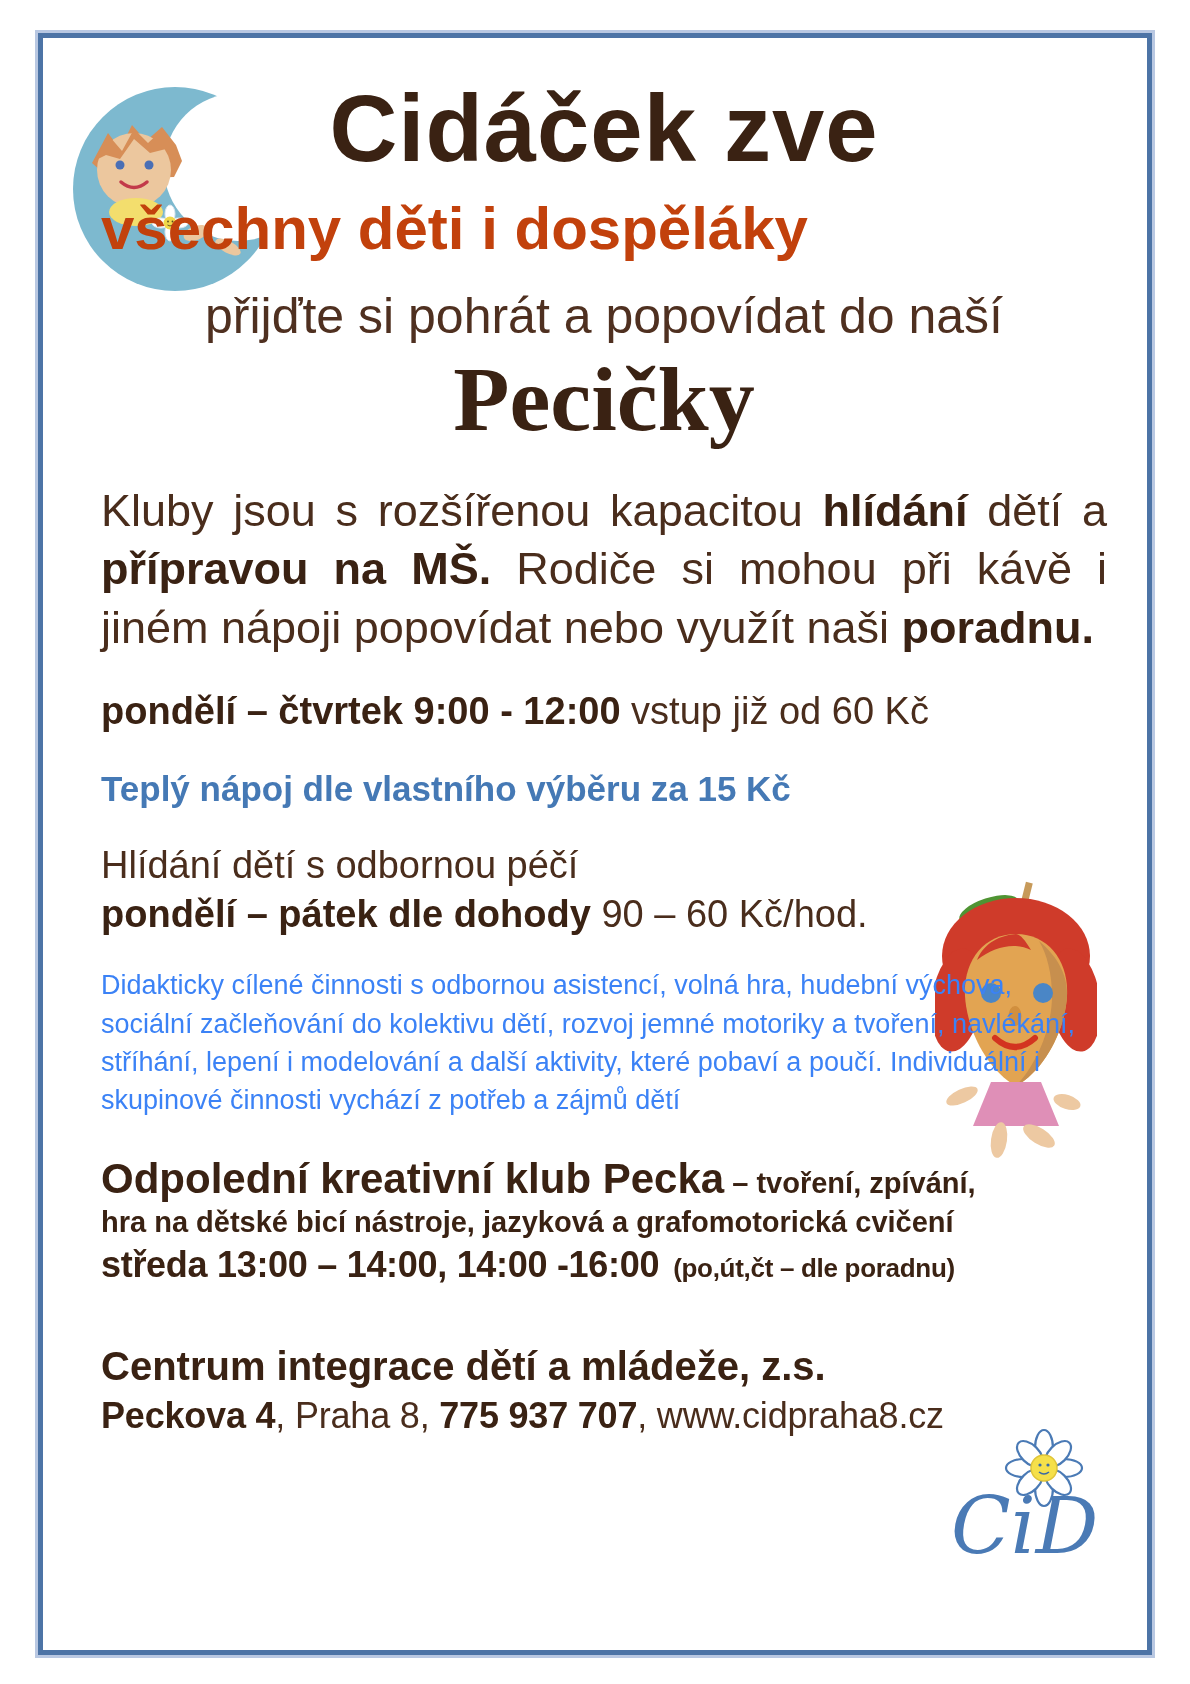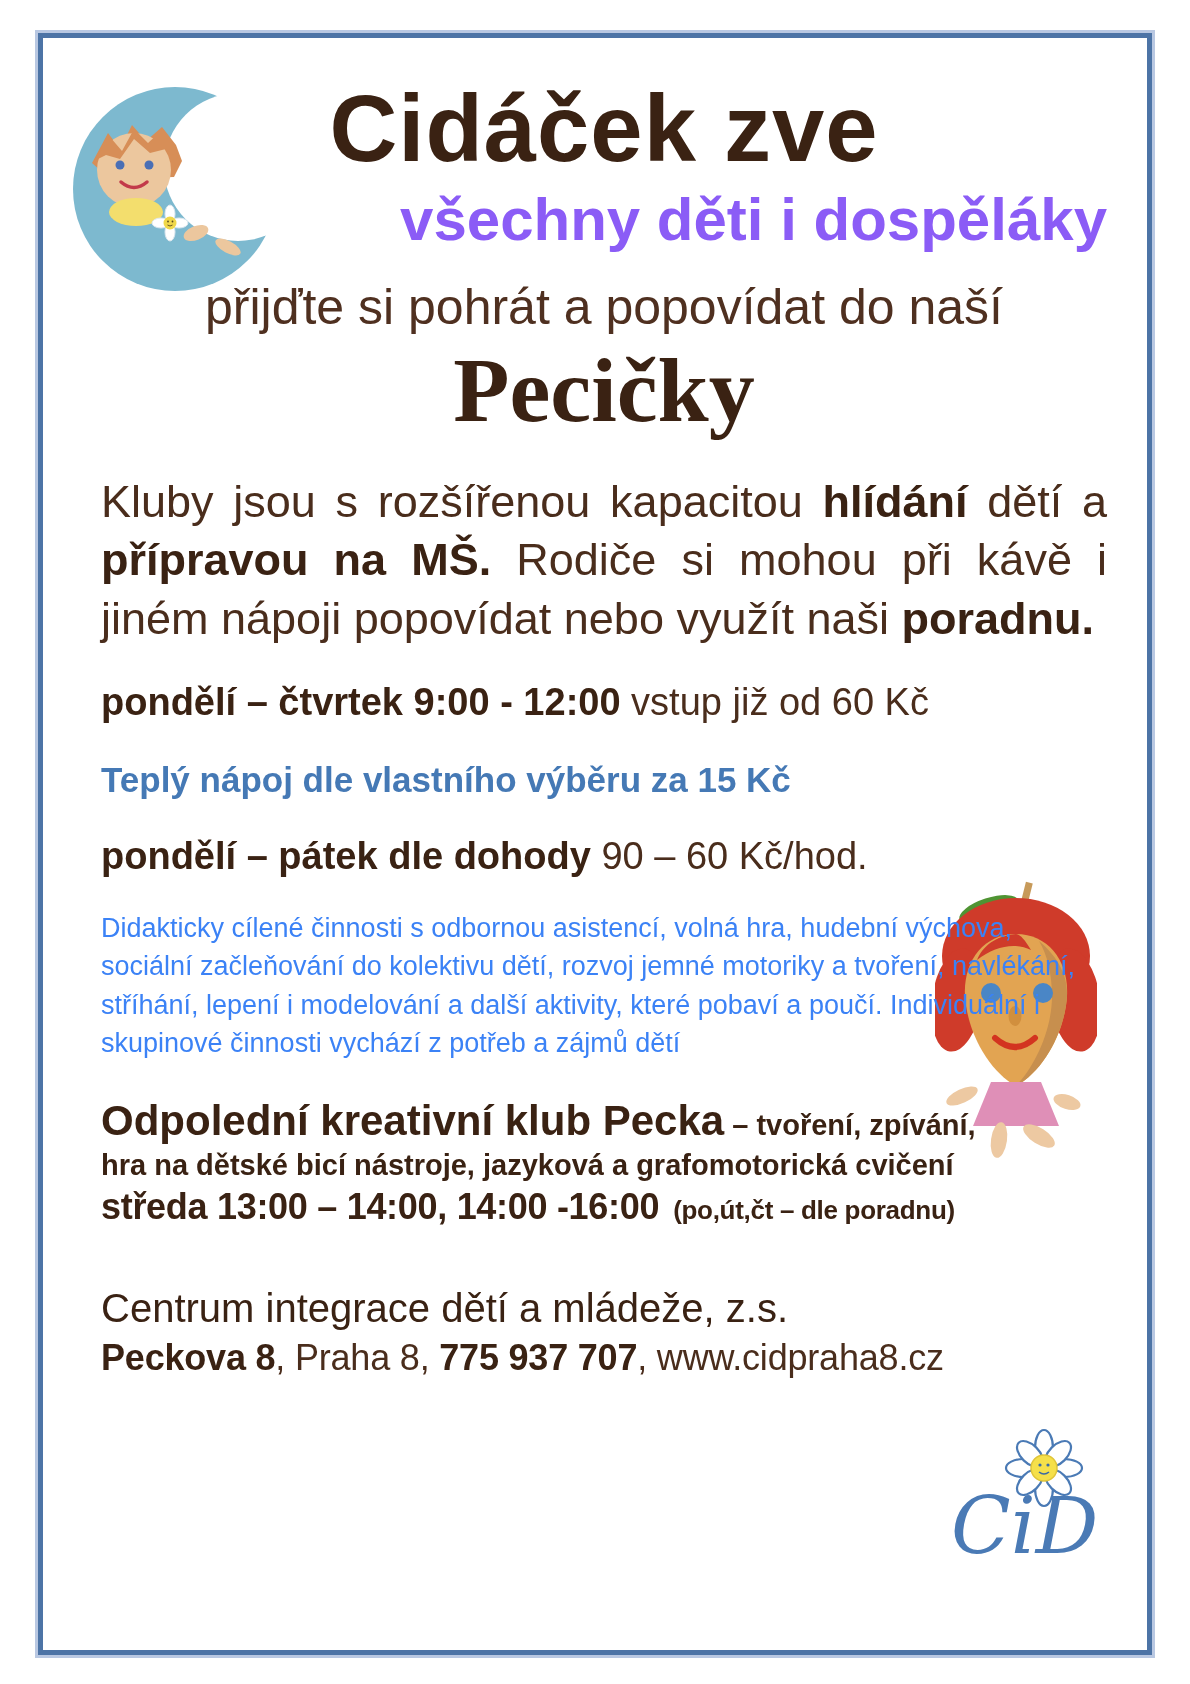--- a/index.html
+++ b/index.html
@@ -15,22 +15,22 @@
     background:#ffffff;box-sizing:border-box;overflow:hidden;
   }
   .content{
     position:relative;padding:44px 40px 0 58px;color:#4a2d1c;
   }
   .t1{
     font-size:94px;font-weight:700;color:#3a2213;text-align:center;
     line-height:1.0;letter-spacing:1px;
   }
   .t2{
-    font-size:60px;font-weight:700;color:#8b5cf6;text-align:right;
-    line-height:1.05;margin-top:12px;
+    font-size:60px;font-weight:700;color:#c2410c;text-align:left;
+    line-height:1.05;margin-top:21px;
   }
   .subtitle{
     font-size:50px;color:#4f3020;text-align:center;margin-top:24px;line-height:1.3;
   }
   .venue{
     font-size:92px;font-weight:700;color:#3a2213;text-align:center;
     line-height:1.05;margin-top:2px;font-family:Liberation Serif, serif;
   }
   .venue-note{
     font-size:38px;font-weight:700;color:#d34a86;text-align:center;line-height:1.3;
@@ -47,21 +47,21 @@
   .desc{
     margin:28px 0 12px 0;font-size:27px;line-height:1.42;color:#3b82f6;
   }
   .pecka-title{margin-top:34px;line-height:1.2;white-space:nowrap;}
   .pecka-title .big{font-size:42px;font-weight:700;color:#3a2213;}
   .pecka-title .small{font-size:29px;font-weight:700;color:#3a2213;}
   .pecka-line2{font-size:29px;font-weight:700;color:#3a2213;line-height:1.3;}
   .schedule{line-height:1.3;white-space:nowrap;letter-spacing:-0.3px;}
   .schedule .time{font-size:36px;font-weight:700;color:#3a2213;}
   .schedule .note{font-size:26px;font-weight:700;color:#3a2213;margin-left:14px;}
-  .org{margin-top:52px;font-size:40px;font-weight:400;color:#3a2213;line-height:1.25;}
+  .org{margin-top:52px;font-size:40px;font-weight:700;color:#3a2213;line-height:1.25;}
   .addr{margin-top:2px;font-size:36px;line-height:1.3;color:#4a2d1c;letter-spacing:-0.2px;}
   .addr b{color:#3a2213;}
   .illu{position:absolute;}
   #moon{left:27px;top:37px;}
   #girl{right:50px;top:842px;}
   #cid{right:30px;top:1387px;}
 </style>
 </head>
 <body>
 
@@ -142,26 +142,27 @@
 
     <p class="intro"><span>Kluby jsou s rozšířenou kapacitou </span><b>hlídání</b><span> dětí a </span><b>přípravou na MŠ.</b><span> Rodiče si mohou při kávě i jiném nápoji popovídat nebo využít naši </span><b>poradnu.</b></p>
 
     <div class="sec">
       <div><b>pondělí – čtvrtek 9:00 - 12:00</b><span> vstup již od 60 Kč</span></div>
     </div>
 
     <div class="drink">Teplý nápoj dle vlastního výběru za 15 Kč</div>
 
     <div class="sec">
+      <div>Hlídání dětí s odbornou péčí</div>
       <div><b>pondělí – pátek dle dohody</b><span> 90 – 60 Kč/hod.</span></div>
     </div>
 
     <p class="desc">Didakticky cílené činnosti s odbornou asistencí, volná hra, hudební výchova, sociální začleňování do kolektivu dětí, rozvoj jemné motoriky a tvoření, navlékání, stříhání, lepení i modelování a další aktivity, které pobaví a poučí. Individuální i skupinové činnosti vychází z potřeb a zájmů dětí</p>
 
     <div class="pecka-title"><span class="big">Odpolední kreativní klub Pecka</span><span class="small"> – tvoření, zpívání,</span></div>
     <div class="pecka-line2">hra na dětské bicí nástroje, jazyková a grafomotorická cvičení</div>
     <div class="schedule"><span class="time">středa 13:00 – 14:00, 14:00 -16:00</span><span class="note">(po,út,čt – dle poradnu)</span></div>
 
     <div class="org">Centrum integrace dětí a mládeže, z.s.</div>
-    <div class="addr"><b>Peckova 8</b><span>, Praha 8, </span><b>775 937 707</b><span>, www.cidpraha8.cz</span></div>
+    <div class="addr"><b>Peckova 4</b><span>, Praha 8, </span><b>775 937 707</b><span>, www.cidpraha8.cz</span></div>
 
   </div>
 </div>
 
 </body></html>

